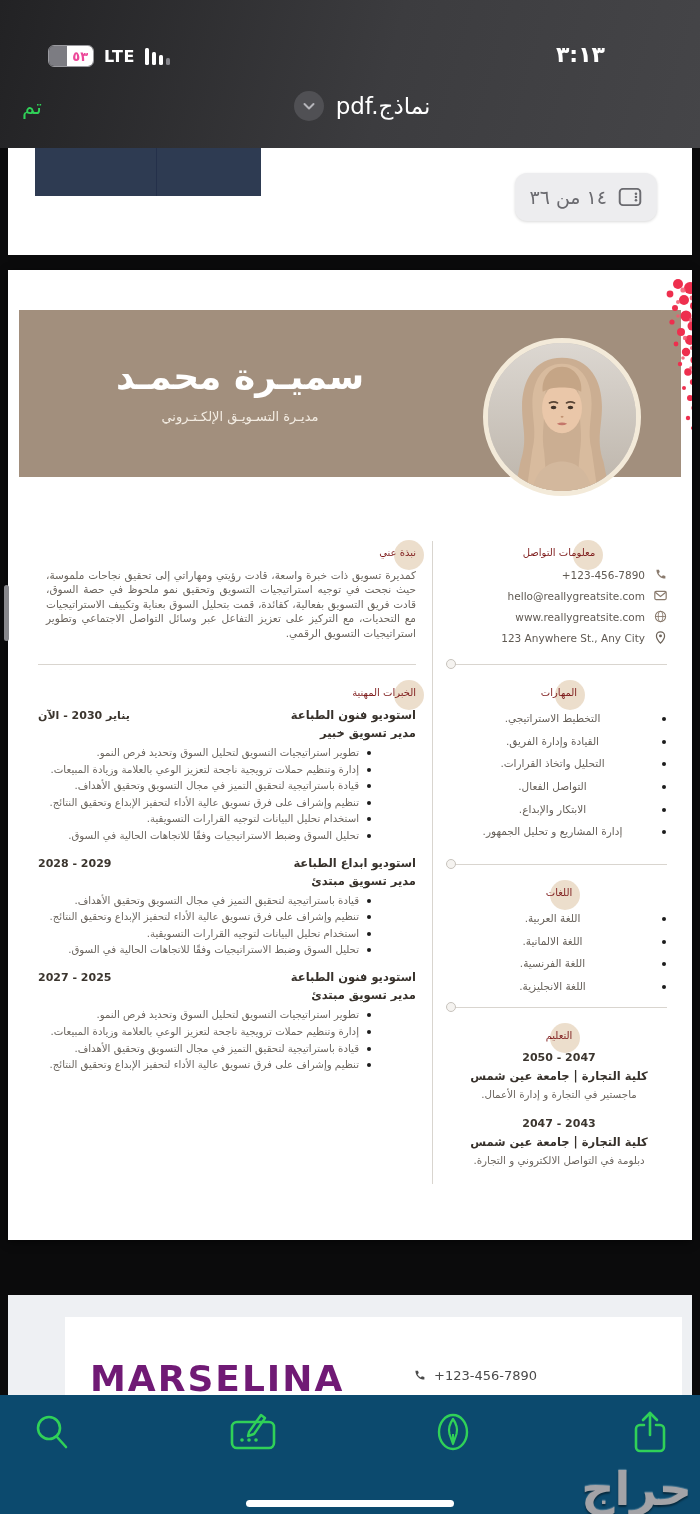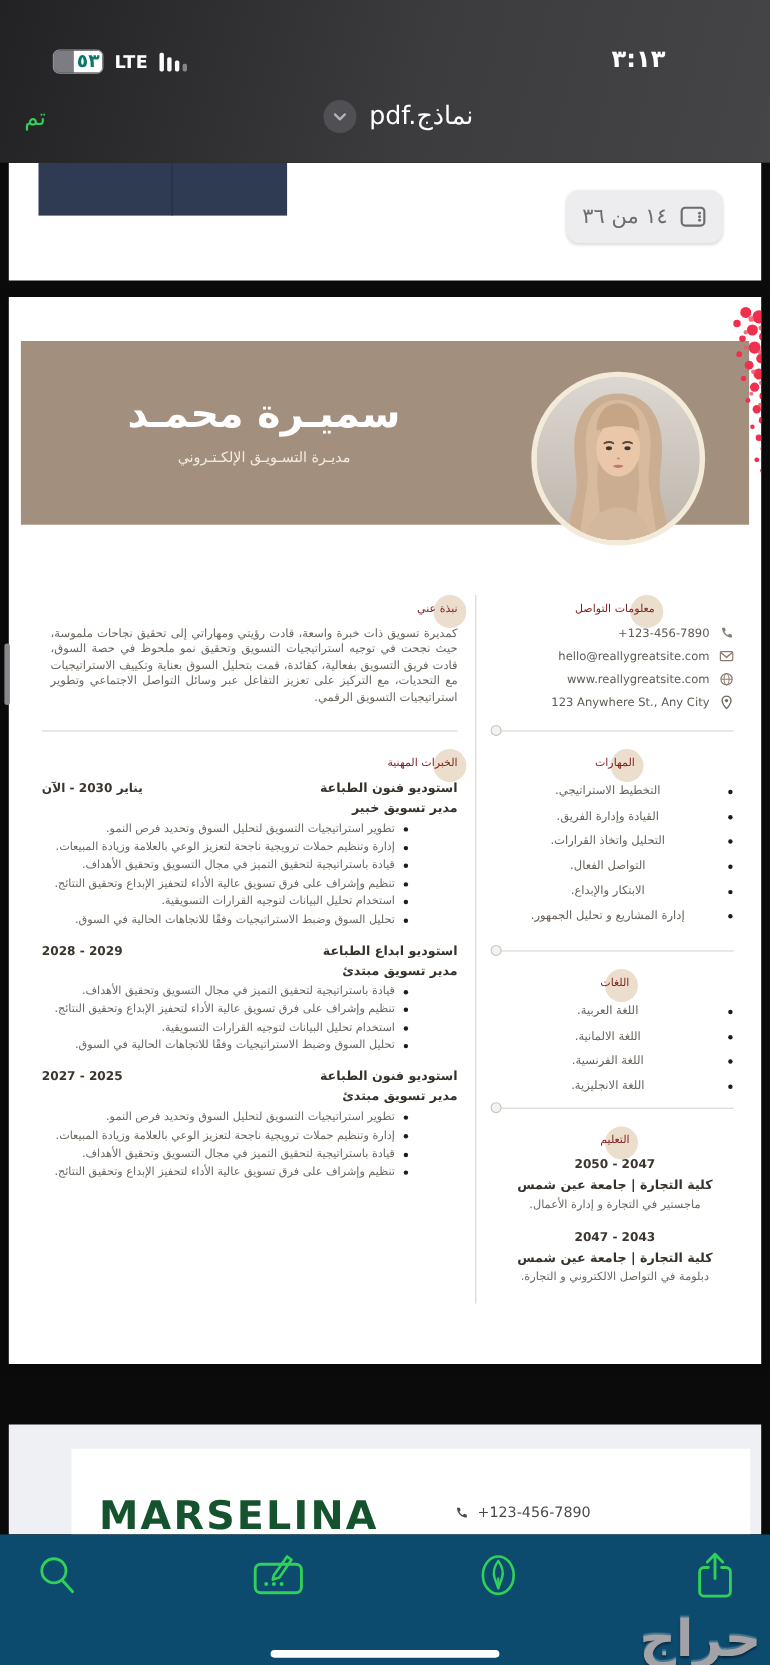--- a/index.html
+++ b/index.html
@@ -5,21 +5,21 @@
   html,body{margin:0;padding:0;background:#000;}
   *{box-sizing:border-box;font-family:"DejaVu Sans",sans-serif;}
   .screen{position:relative;width:700px;height:1514px;margin:0 auto;background:#0b0b0c;overflow:hidden;}
 
   
   .top{height:148px;background:linear-gradient(105deg,#222224 0%,#3c3c3f 55%,#454548 100%);position:relative;}
   .statusbar{height:75px;display:flex;align-items:flex-end;justify-content:space-between;padding:0 95px 8px 48px;}
   .sb-left{display:flex;align-items:center;gap:10px;}
   .batt{width:46px;height:22px;border:1.5px solid #9a9a9f;border-radius:6px;position:relative;display:flex;overflow:hidden;}
   .batt-dark{width:42%;background:#7c7c82;}
-  .batt-light{flex:1;background:#fff;color:#0f766e;font-size:17px;font-weight:bold;display:flex;align-items:center;justify-content:center;}
+  .batt-light{flex:1;background:#fff;color:#ec4899;font-size:13px;font-weight:bold;display:flex;align-items:center;justify-content:center;}
   .lte{color:#fff;font-size:16px;font-weight:bold;letter-spacing:.5px;}
   .bars{display:flex;align-items:flex-end;gap:2.5px;height:17px;}
   .bars span{width:4.5px;border-radius:1.5px;background:#fff;display:block;}
   .b1{height:17px}.b2{height:13px}.b3{height:10px}.b4{height:7px;background:#84848a!important;}
   .sb-time{color:#fff;font-size:22px;font-weight:bold;}
   .navbar{position:relative;height:73px;padding-left:24px;}
   .done-btn{position:absolute;left:22px;top:20px;font-size:21px;color:#30d158;background:none;border:none;padding:0;cursor:pointer;}
   .title-wrap{display:flex;justify-content:center;align-items:center;gap:12px;padding-top:16px;}
   .chev-circle{width:30px;height:30px;border-radius:50%;background:#505054;display:flex;align-items:center;justify-content:center;}
   .doc-title{color:#fff;font-size:23px;}
@@ -84,21 +84,21 @@
   .job-company{font-size:11.5px;font-weight:bold;color:#37312b;}
   .job-dates{font-size:11px;font-weight:bold;color:#3b352e;}
   .job-title{font-size:11.5px;font-weight:bold;color:#37312b;margin-top:4px;margin-bottom:6px;}
   ul.joblist{list-style:none;margin:0;padding:0 45px 0 0;}
   ul.joblist li{position:relative;padding-right:12px;font-size:10.2px;color:#6b655e;line-height:1.28;margin-bottom:3.5px;}
   ul.joblist li::before{content:'';position:absolute;right:0;top:5px;width:4px;height:4px;border-radius:50%;background:#1c1c1c;}
 
   
   .page15{margin:0 8px;height:100px;background:#eef0f3;padding-top:22px;}
   .page15-inner{margin:0 10px 0 57px;background:#fff;height:78px;display:flex;align-items:flex-end;justify-content:space-between;padding:0 145px 0 25px;}
-  .np-name{font-size:36px;font-weight:800;letter-spacing:2px;color:#14532d;line-height:.9;margin-top:18px;}
+  .np-name{font-size:36px;font-weight:800;letter-spacing:2px;color:#701a75;line-height:.9;margin-top:18px;}
   .np-phone{display:flex;align-items:center;gap:7px;padding-bottom:12px;}
   .np-phone span{font-size:13px;color:#4a4a4a;}
 
   
   .toolbar{position:relative;height:119px;background:#0c4a6e;}
   .tb-icons{display:flex;justify-content:space-between;align-items:center;padding:14px 28px 0 30px;}
   .tb-btn{background:none;border:none;padding:0;cursor:pointer;display:flex;}
   .home-indicator{position:absolute;left:50%;transform:translateX(-50%);bottom:7px;width:208px;height:7px;border-radius:4px;background:#fff;}
   .watermark{position:absolute;right:8px;bottom:-2px;font-size:46px;font-weight:bold;color:#a3a3a7;text-shadow:0 2px 2px rgba(0,0,0,.45),0 -1px 1px rgba(255,255,255,.25);direction:rtl;}
 

